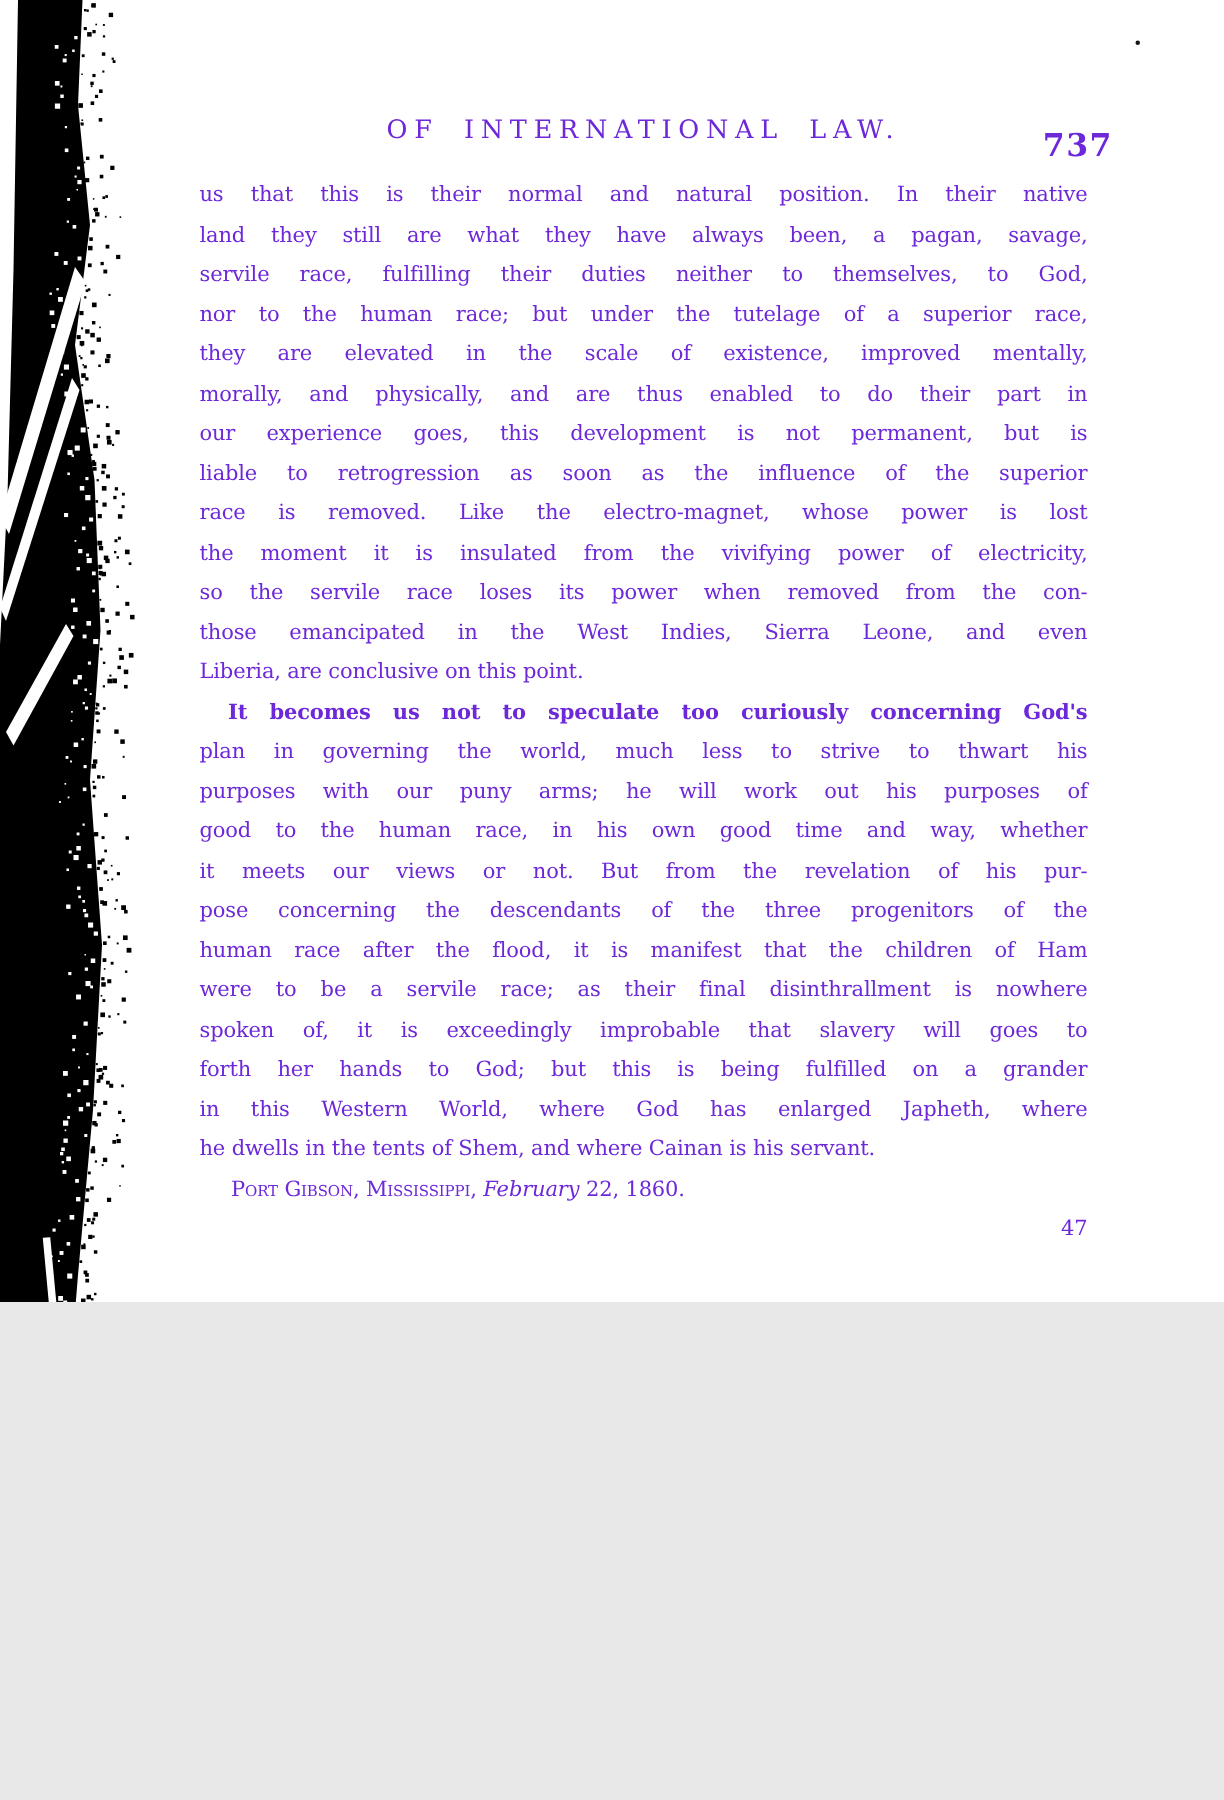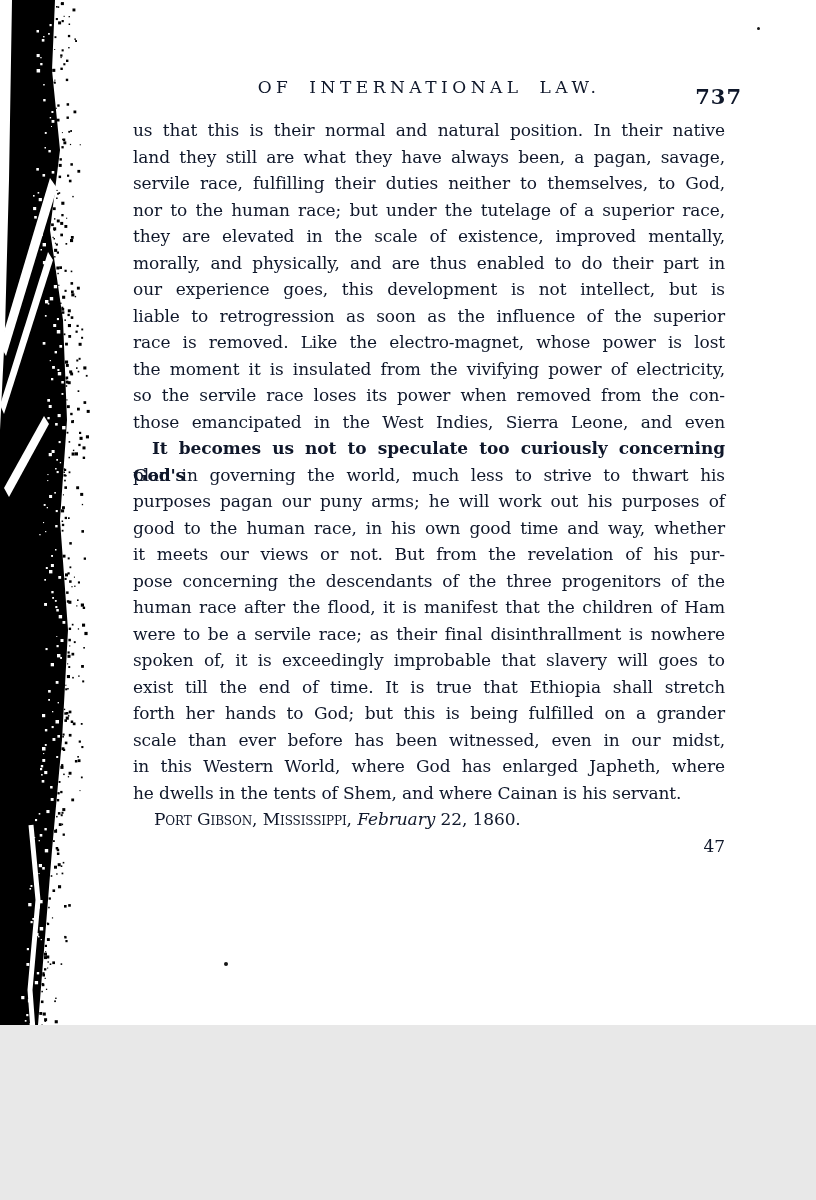--- a/index.html
+++ b/index.html
@@ -3,25 +3,25 @@
 <meta charset="utf-8">
 <style>
   html, body {
     margin: 0;
     padding: 0;
     background: #e8e8e8;
   }
   .page {
     position: relative;
     width: 816px;
-    height: 1025px;
+    height: 868px;
     background: #ffffff;
     overflow: hidden;
     font-family: "DejaVu Serif", "Liberation Serif", serif;
-    color: #0f172a;
+    color: #6d28d9;
   }
   .scan-edge {
     position: absolute;
     left: 0;
     top: 0;
     width: 90px;
     height: 1200px;
   }
   .running-head {
     position: absolute;
@@ -40,21 +40,21 @@
     right: 74px;
     font-size: 21px;
     letter-spacing: 1px;
     font-weight: bold;
   }
   .body-col {
     position: absolute;
     top: 117px;
     left: 133px;
     width: 592px;
-    font-size: 17px;
+    font-size: 14px;
     letter-spacing: -0.1px;
     line-height: 26.5px;
   }
   .line {
     text-align: justify;
     text-align-last: justify;
     white-space: normal;
     height: 26.5px;
     overflow: visible;
   }
@@ -664,40 +664,39 @@
 
   <div class="body-col">
     <div id="paragraphs">
         <div>
           <div class="line">us that this is their normal and natural position. In their native</div>
           <div class="line">land they still are what they have always been, a pagan, savage,</div>
           <div class="line">servile race, fulfilling their duties neither to themselves, to God,</div>
           <div class="line">nor to the human race; but under the tutelage of a superior race,</div>
           <div class="line">they are elevated in the scale of existence, improved mentally,</div>
           <div class="line">morally, and physically, and are thus enabled to do their part in</div>
-          <div class="line">our experience goes, this development is not intellect, but is</div>
+          <div class="line">our experience goes, this development is not permanent, but is</div>
           <div class="line">liable to retrogression as soon as the influence of the superior</div>
           <div class="line">race is removed. Like the electro-magnet, whose power is lost</div>
           <div class="line">the moment it is insulated from the vivifying power of electricity,</div>
           <div class="line">so the servile race loses its power when removed from the con-</div>
           <div class="line">those emancipated in the West Indies, Sierra Leone, and even</div>
+          <div class="line para-last">Liberia, are conclusive on this point.</div>
         </div>
         <div>
           <div class="line indent">It becomes us not to speculate too curiously concerning God's</div>
           <div class="line">plan in governing the world, much less to strive to thwart his</div>
-          <div class="line">purposes pagan our puny arms; he will work out his purposes of</div>
+          <div class="line">purposes with our puny arms; he will work out his purposes of</div>
           <div class="line">good to the human race, in his own good time and way, whether</div>
           <div class="line">it meets our views or not. But from the revelation of his pur-</div>
           <div class="line">pose concerning the descendants of the three progenitors of the</div>
           <div class="line">human race after the flood, it is manifest that the children of Ham</div>
           <div class="line">were to be a servile race; as their final disinthrallment is nowhere</div>
           <div class="line">spoken of, it is exceedingly improbable that slavery will goes to</div>
-          <div class="line">exist till the end of time. It is true that Ethiopia shall stretch</div>
           <div class="line">forth her hands to God; but this is being fulfilled on a grander</div>
-          <div class="line">scale than ever before has been witnessed, even in our midst,</div>
           <div class="line">in this Western World, where God has enlarged Japheth, where</div>
           <div class="line para-last">he dwells in the tents of Shem, and where Cainan is his servant.</div>
         </div>
       </div>
     <div class="signature"><span class="sig-place">Port Gibson, Mississippi,</span><span class="sig-month"> February </span><span>22, 1860.</span></div>
     <div class="footer-num">47</div>
   </div>
 
   <div class="ink-speck speck-1"></div>
   <div class="ink-speck speck-2"></div>

